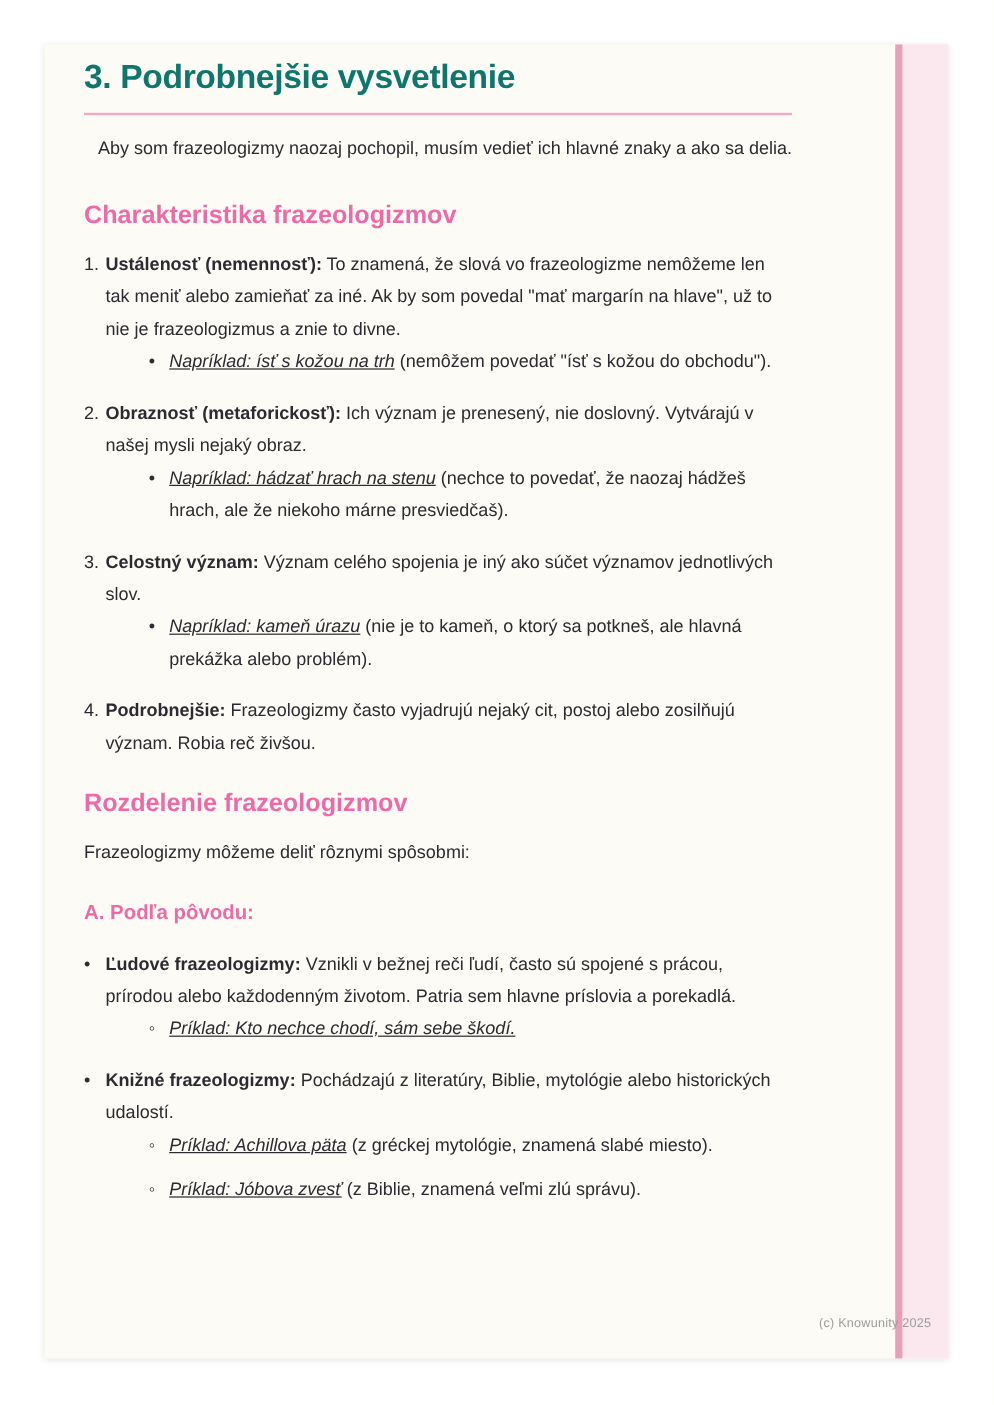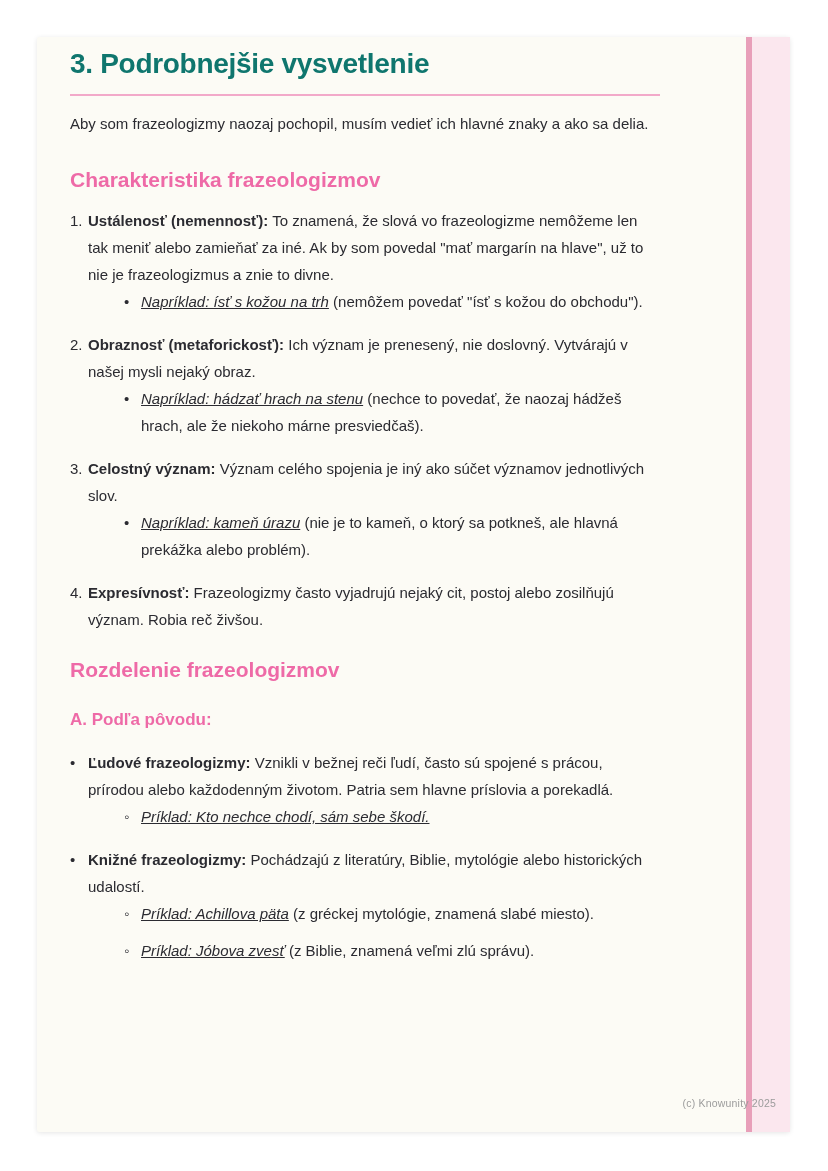--- a/index.html
+++ b/index.html
@@ -43,21 +43,21 @@
     font-weight: 700;
     color: #0f766e;
     letter-spacing: -0.3px;
   }
   .title-rule {
     margin-top: 13px;
     height: 2px;
     width: 100%;
     background: #f2a9c9;
   }
-  .intro { margin-top: 14px; }
+  .intro { margin-top: 14px; text-align: right; }
   h2 {
     font-size: 21px;
     line-height: 1.25;
     font-weight: 700;
     color: #ee6aa7;
   }
   .h2-char { margin-top: 30px; }
   .h2-rozd { margin-top: 24px; }
   h3 {
     font-size: 17px;
@@ -153,27 +153,28 @@
               <span class="ex-marker">•</span>
               <div><span class="em">Napríklad: kameň úrazu</span><span> (nie je to kameň, o ktorý sa potkneš, ale hlavná prekážka alebo problém).</span></div>
             </li>
           </ul>
         </div>
       </li>
 
       <li>
         <span class="num">4.</span>
         <div class="li-body">
-          <span class="term">Expresívnosť:</span><span> Frazeologizmy často vyjadrujú nejaký cit, postoj alebo zosilňujú význam. Robia reč živšou.</span>
+          <span class="term">Podrobnejšie:</span><span> Frazeologizmy často vyjadrujú nejaký cit, postoj alebo zosilňujú význam. Robia reč živšou.</span>
         </div>
       </li>
     </ol>
 
     <h2 class="h2-rozd">Rozdelenie frazeologizmov</h2>
 
+    <p class="div-intro">Frazeologizmy môžeme deliť rôznymi spôsobmi:</p>
 
     <h3 class="h3-a">A. Podľa pôvodu:</h3>
 
     <ul class="bullet-list">
       <li>
         <span class="marker">•</span>
         <div class="li-body">
           <span class="term">Ľudové frazeologizmy:</span><span> Vznikli v bežnej reči ľudí, často sú spojené s prácou, prírodou alebo každodenným životom. Patria sem hlavne príslovia a porekadlá.</span>
           <ul class="ex-list">
             <li>

